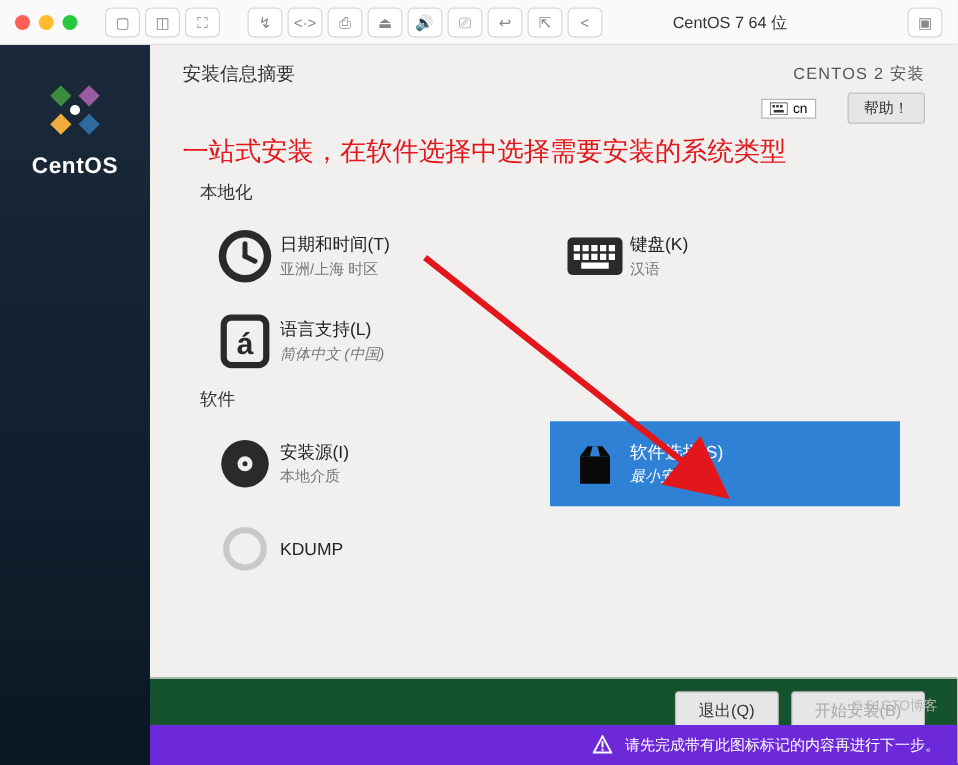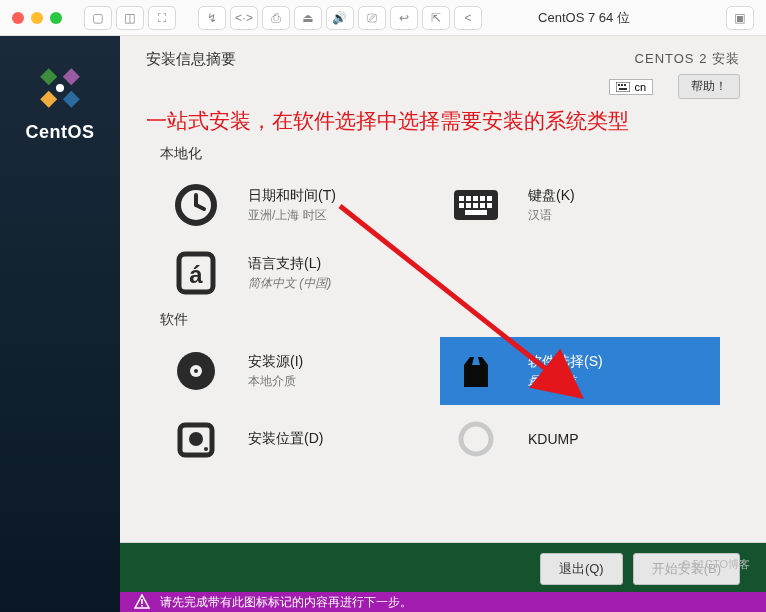--- a/index.html
+++ b/index.html
@@ -32,35 +32,35 @@
   .install-label { font-size: 13px; color: #555; letter-spacing: 1px; }
   .lang-help { margin-top: 6px; display:flex; gap:25px; align-items:center; justify-content:flex-end;}
   .lang-indicator { border:1px solid #b5b5b5; padding:1px 6px; font-size:11px; background:#fff; display:flex;align-items:center;gap:4px;}
   .help-btn { background:#e6e6e6; border:1px solid #c0c0c0; border-radius:3px; padding:3px 12px; font-size:12px; color:#333;}
 
   .annotation { color: #e3161b; font-size: 21px; font-weight: 500; padding: 8px 26px 6px 26px; }
 
   .scroll { flex:1; overflow:hidden; padding: 0 18px 0 40px;}
   .section-label { font-size: 14px; color: #333; margin: 4px 0 8px 0; }
   .grid { display:flex; flex-wrap:wrap; }
-  .spoke { width: 280px; display:flex; align-items:center; gap:28px; padding:10px 12px; cursor:pointer;}
+  .spoke { width: 280px; display:flex; align-items:center; gap:4px; padding:10px 12px; cursor:pointer;}
   .spoke.selected { background:#2f81d6; }
   .spoke.selected .sp-title, .spoke.selected .sp-sub { color:#fff; }
   .icon-wrap { width:48px; height:48px; display:flex; align-items:center; justify-content:center;}
   .sp-title { font-size:14px; color:#222; font-weight:500; }
   .sp-sub { font-size:12px; color:#777; margin-top:2px;}
   .sp-sub.italic { font-style: italic; }
 
   .footer { border-top:1px solid #d5d5d5; padding:10px 26px 6px; background:#14532d;}
   .btn-row { display:flex; justify-content:flex-end; gap:10px;}
   .footer-btn { padding:6px 18px; font-size:13px; border:1px solid #c0c0c0; border-radius:3px; background:#e6e6e6; color:#333; }
   .footer-btn.disabled { color:#aaa; }
   .hint { text-align:right; font-size:11px; color:#999; margin-top:6px; font-style:italic;}
 
-  .warn-bar { position:absolute; left:0; right:0; bottom:0; height:20px; background:#a21caf; color:#fff; font-size:12px; display:flex; align-items:center; padding:0 14px; gap:10px;}
+  .warn-bar { position:absolute; left:0; right:0; bottom:0; height:32px; background:#6d28d9; color:#fff; font-size:12px; display:flex; align-items:center; padding:0 14px; gap:10px;justify-content:flex-end;}
   .warn-icon { width:16px;height:16px; }
   .watermark { position:absolute; right:16px; bottom:40px; font-size:11px; color:#b8b8b8;}
 
   
   .arrow { position:absolute; left:210px; top:160px; pointer-events:none; z-index:5;}
 </style>
 </head>
 <body>
 
 <div class="titlebar">
@@ -208,32 +208,20 @@
             <div class="sp-title">软件选择(S)</div>
             <div class="sp-sub italic">最小安装</div>
           </div>
         </div>
       </div>
 
       <div class="grid">
         <div class="spoke">
           <div class="icon-wrap">
             <svg width="40" height="40" viewBox="0 0 40 40">
-                <rect x="4" y="6" width="32" height="30" rx="5" fill="none" stroke="#2a2a2a" stroke-width="5"></rect>
-                <circle cx="20" cy="20" r="7" fill="#2a2a2a"></circle>
-                <circle cx="30" cy="30" r="2" fill="#2a2a2a"></circle>
-              </svg>
-          </div>
-          <div>
-            <div class="sp-title">安装位置(D)</div>
-          </div>
-        </div>
-        <div class="spoke">
-          <div class="icon-wrap">
-            <svg width="40" height="40" viewBox="0 0 40 40">
                 <circle cx="20" cy="20" r="15" fill="none" stroke="#c9c9c9" stroke-width="5"></circle>
               </svg>
           </div>
           <div>
             <div class="sp-title">KDUMP</div>
           </div>
         </div>
       </div>
     </div>
 

